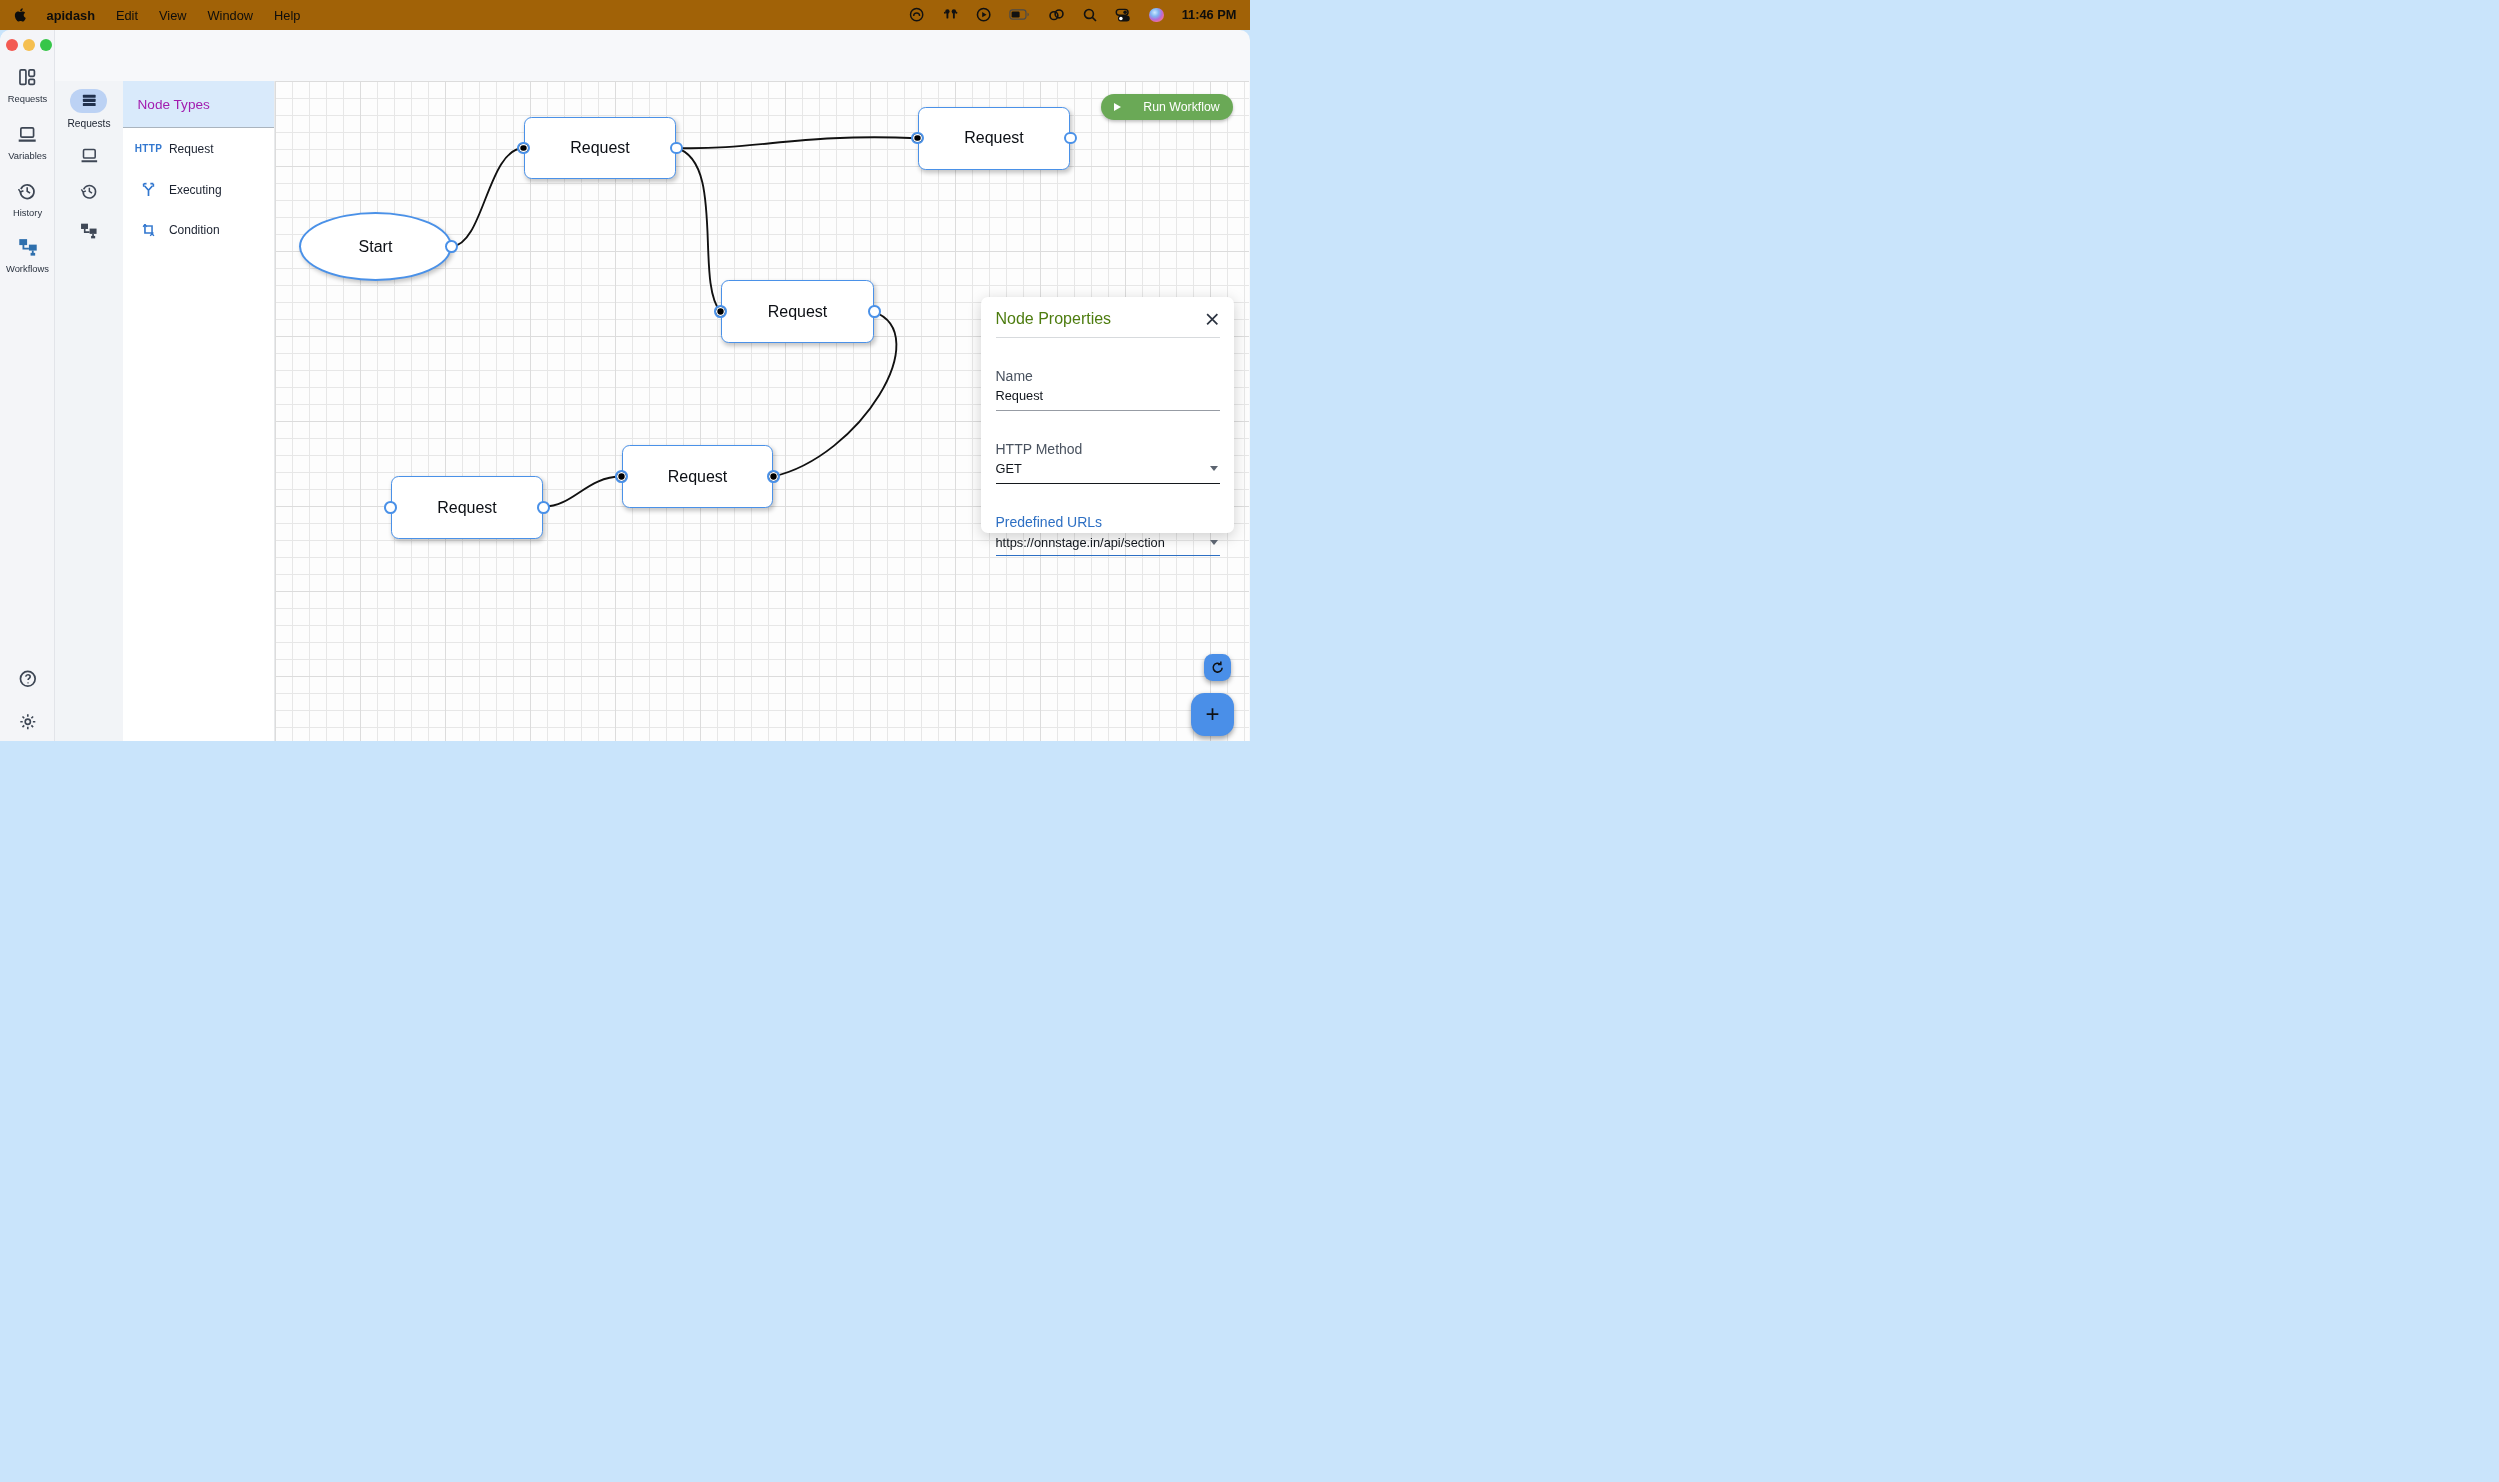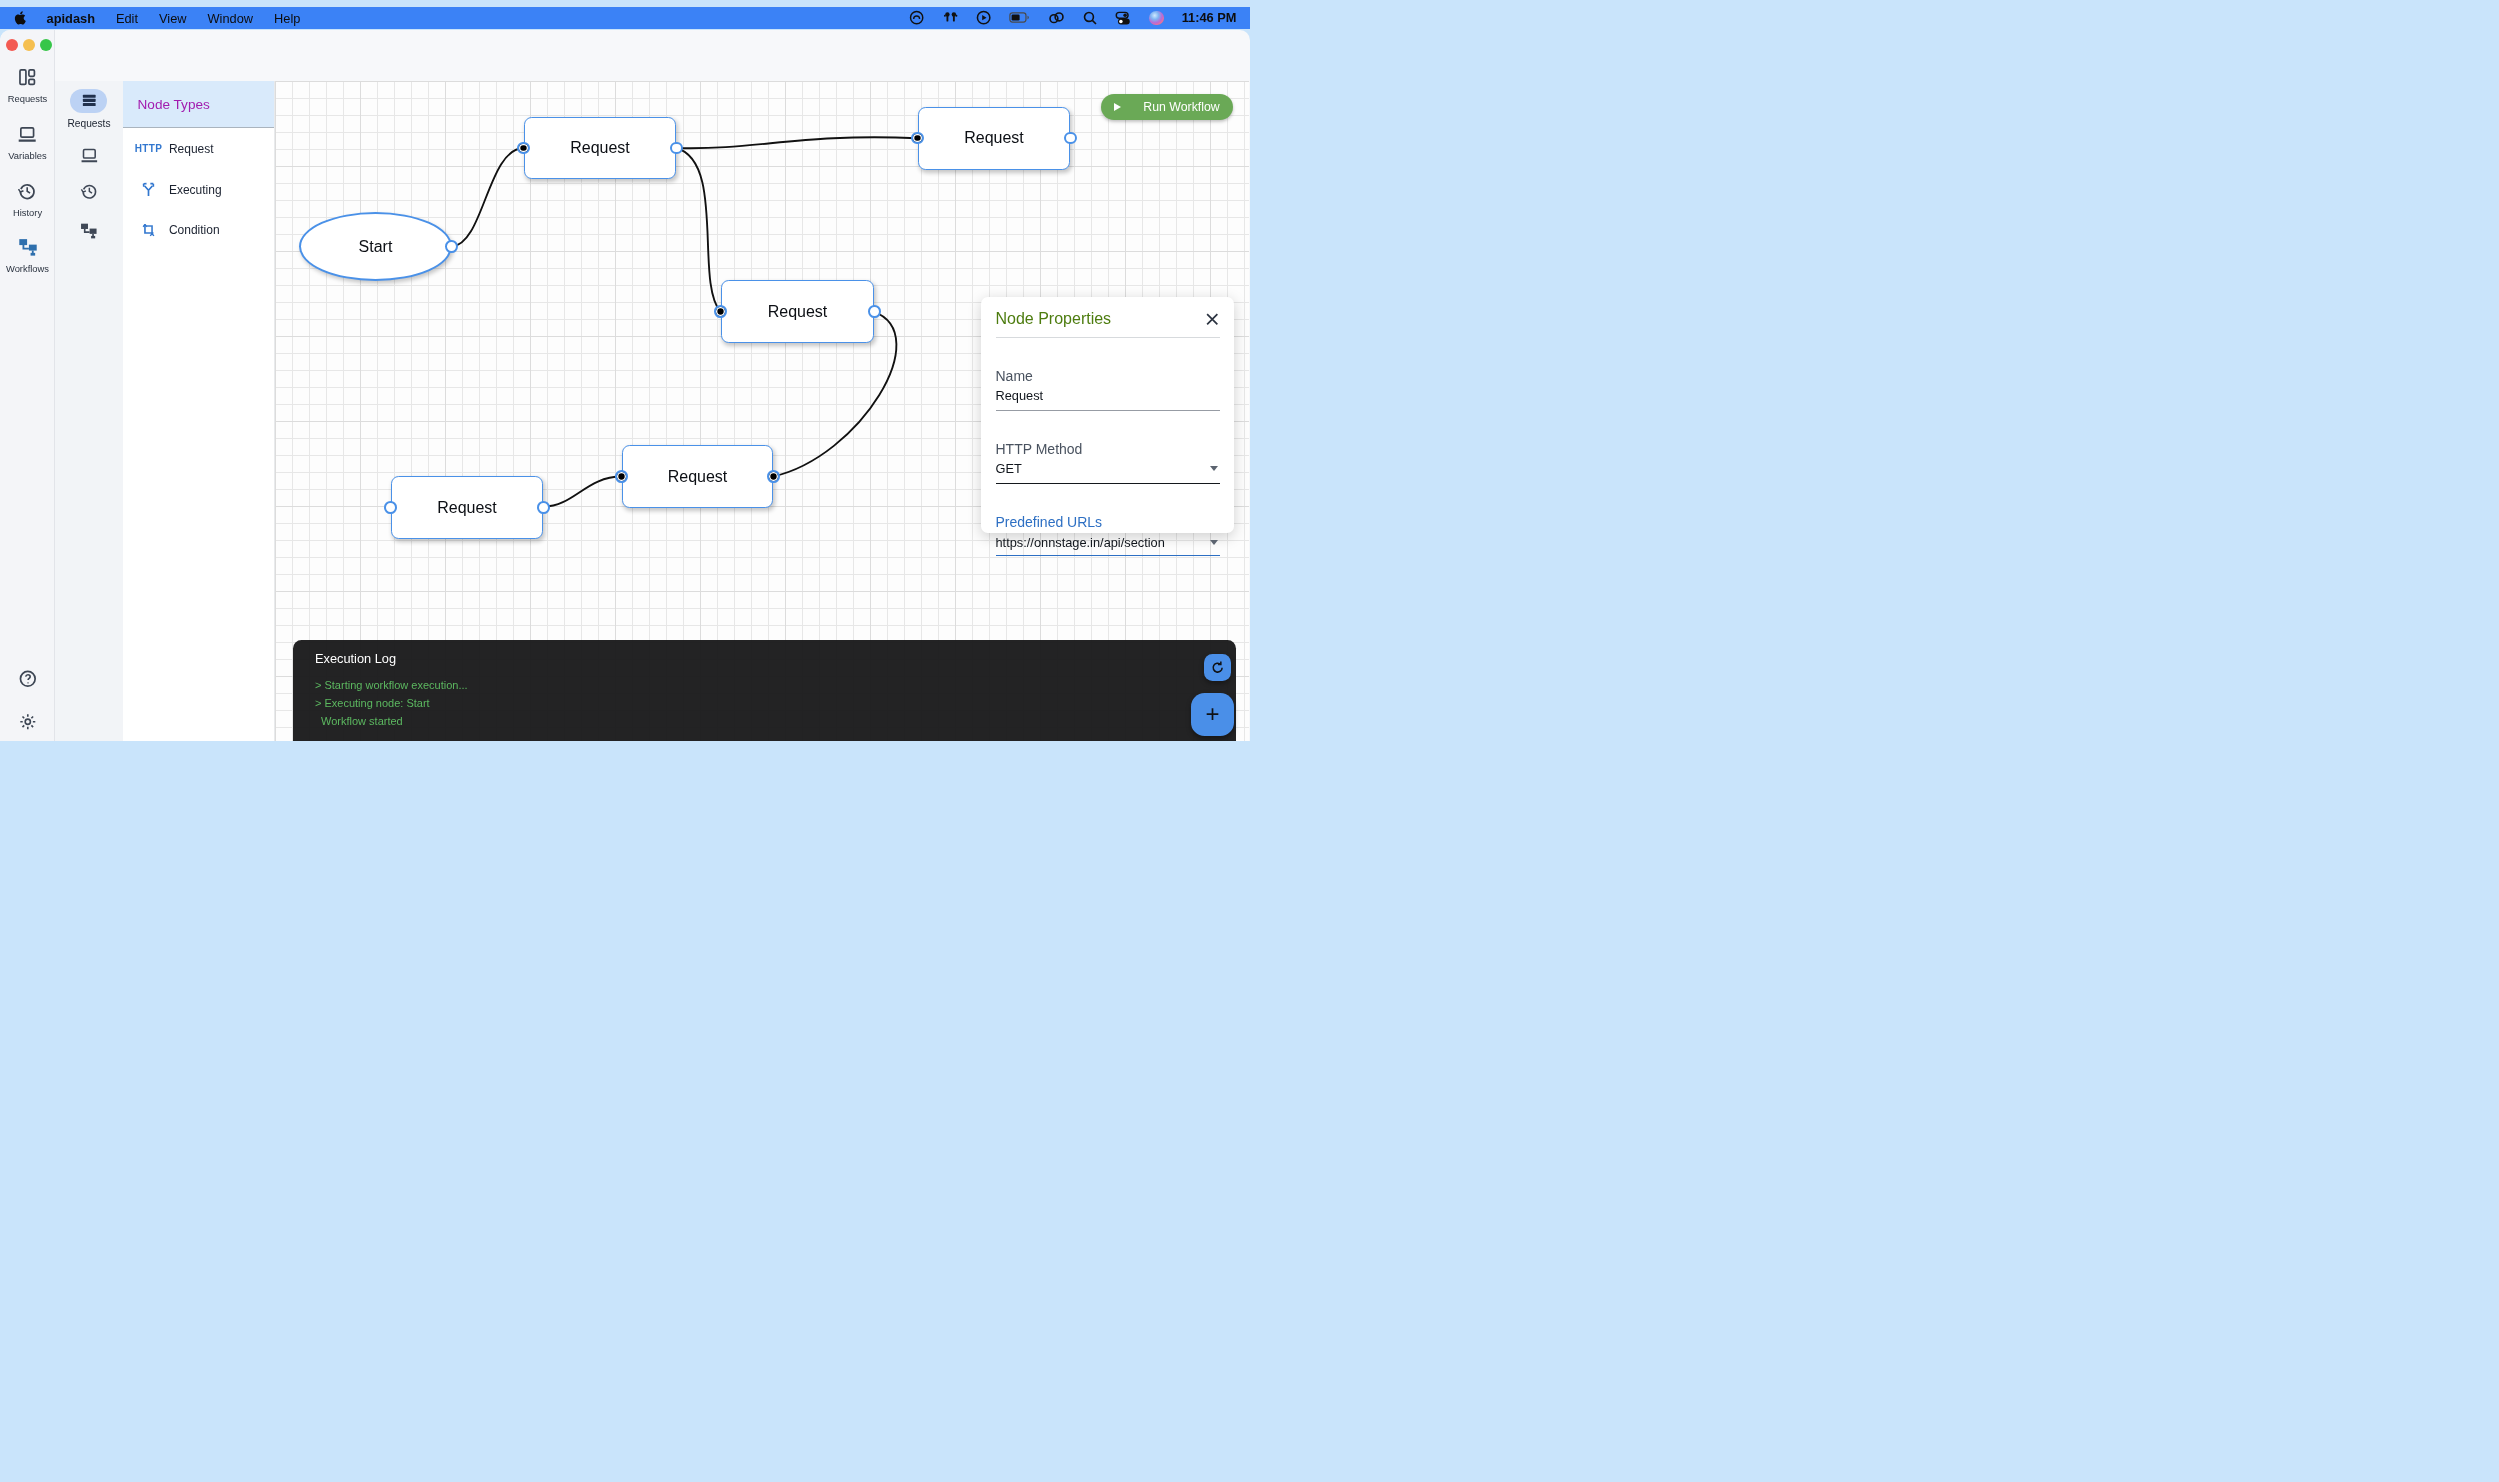--- a/index.html
+++ b/index.html
@@ -1,21 +1,21 @@
 <!DOCTYPE html>
 <html style="font-size:13.6px"><head>
 <meta charset="utf-8">
 <style>
   * { margin:0; padding:0; box-sizing:border-box; }
   html,body { width:1250px; height:741px; overflow:hidden; }
   body { font-family:"Liberation Sans","DejaVu Sans",sans-serif; background:#c9e4fb; position:relative; }
 
   
-  .menu-bar { position:absolute; top:0; left:0; width:1250px; height:22px; background:#3b82f6;
-    display:flex; align-items:center; padding:0 13.6px; color:#0d0d0d;margin-top:7px; }
+  .menu-bar { position:absolute; top:0; left:0; width:1250px; height:30px; background:#a16207;
+    display:flex; align-items:center; padding:0 13.6px; color:#0d0d0d; }
   .menu-left { display:flex; align-items:center; gap:21px; }
   .menu-app { font-weight:bold; font-size:12.8px; }
   .menu-item { font-size:12.8px; }
   .menu-right { margin-left:auto; display:flex; align-items:center; gap:18px; }
   .status-icon { display:flex; align-items:center; }
   .menu-time { font-size:12.8px; font-weight:600; }
   .siri-orb { width:14.5px; height:14.5px; border-radius:50%;
     background:radial-gradient(circle at 38% 32%, #cfe8ff 0%, #7fb4f2 30%, #b86bd6 55%, #e86ea0 72%, #47b06a 100%); }
 
   
@@ -396,28 +396,20 @@
         <span class="caret"></span>
       </div>
 
       <div class="fld-label blue">Predefined URLs</div>
       <div class="fld-value u-blue">
         <span>https://onnstage.in/api/section</span>
         <span class="caret"></span>
       </div>
     </div>
 
-    <div class="exec-log">
-      <div class="log-title">Execution Log</div>
-      <div class="log-lines">
-        <div class="log-line">&gt; Starting workflow execution...</div>
-        <div class="log-line">&gt; Executing node: Start</div>
-        <div class="log-line indent">Workflow started</div>
-      </div>
-    </div>
 
     <button class="fab refresh">
       <svg width="15.3" height="15.3" viewBox="0 0 24 24" fill="none" stroke="#101215" stroke-width="2.4">
           <path d="M19 12a7 7 0 1 1-2.1-5"></path>
           <path d="M17 2.5v4.6h-4.6" fill="none"></path>
         </svg>
     </button>
     <button class="fab add">
       <span class="plus-glyph">+</span>
     </button>

